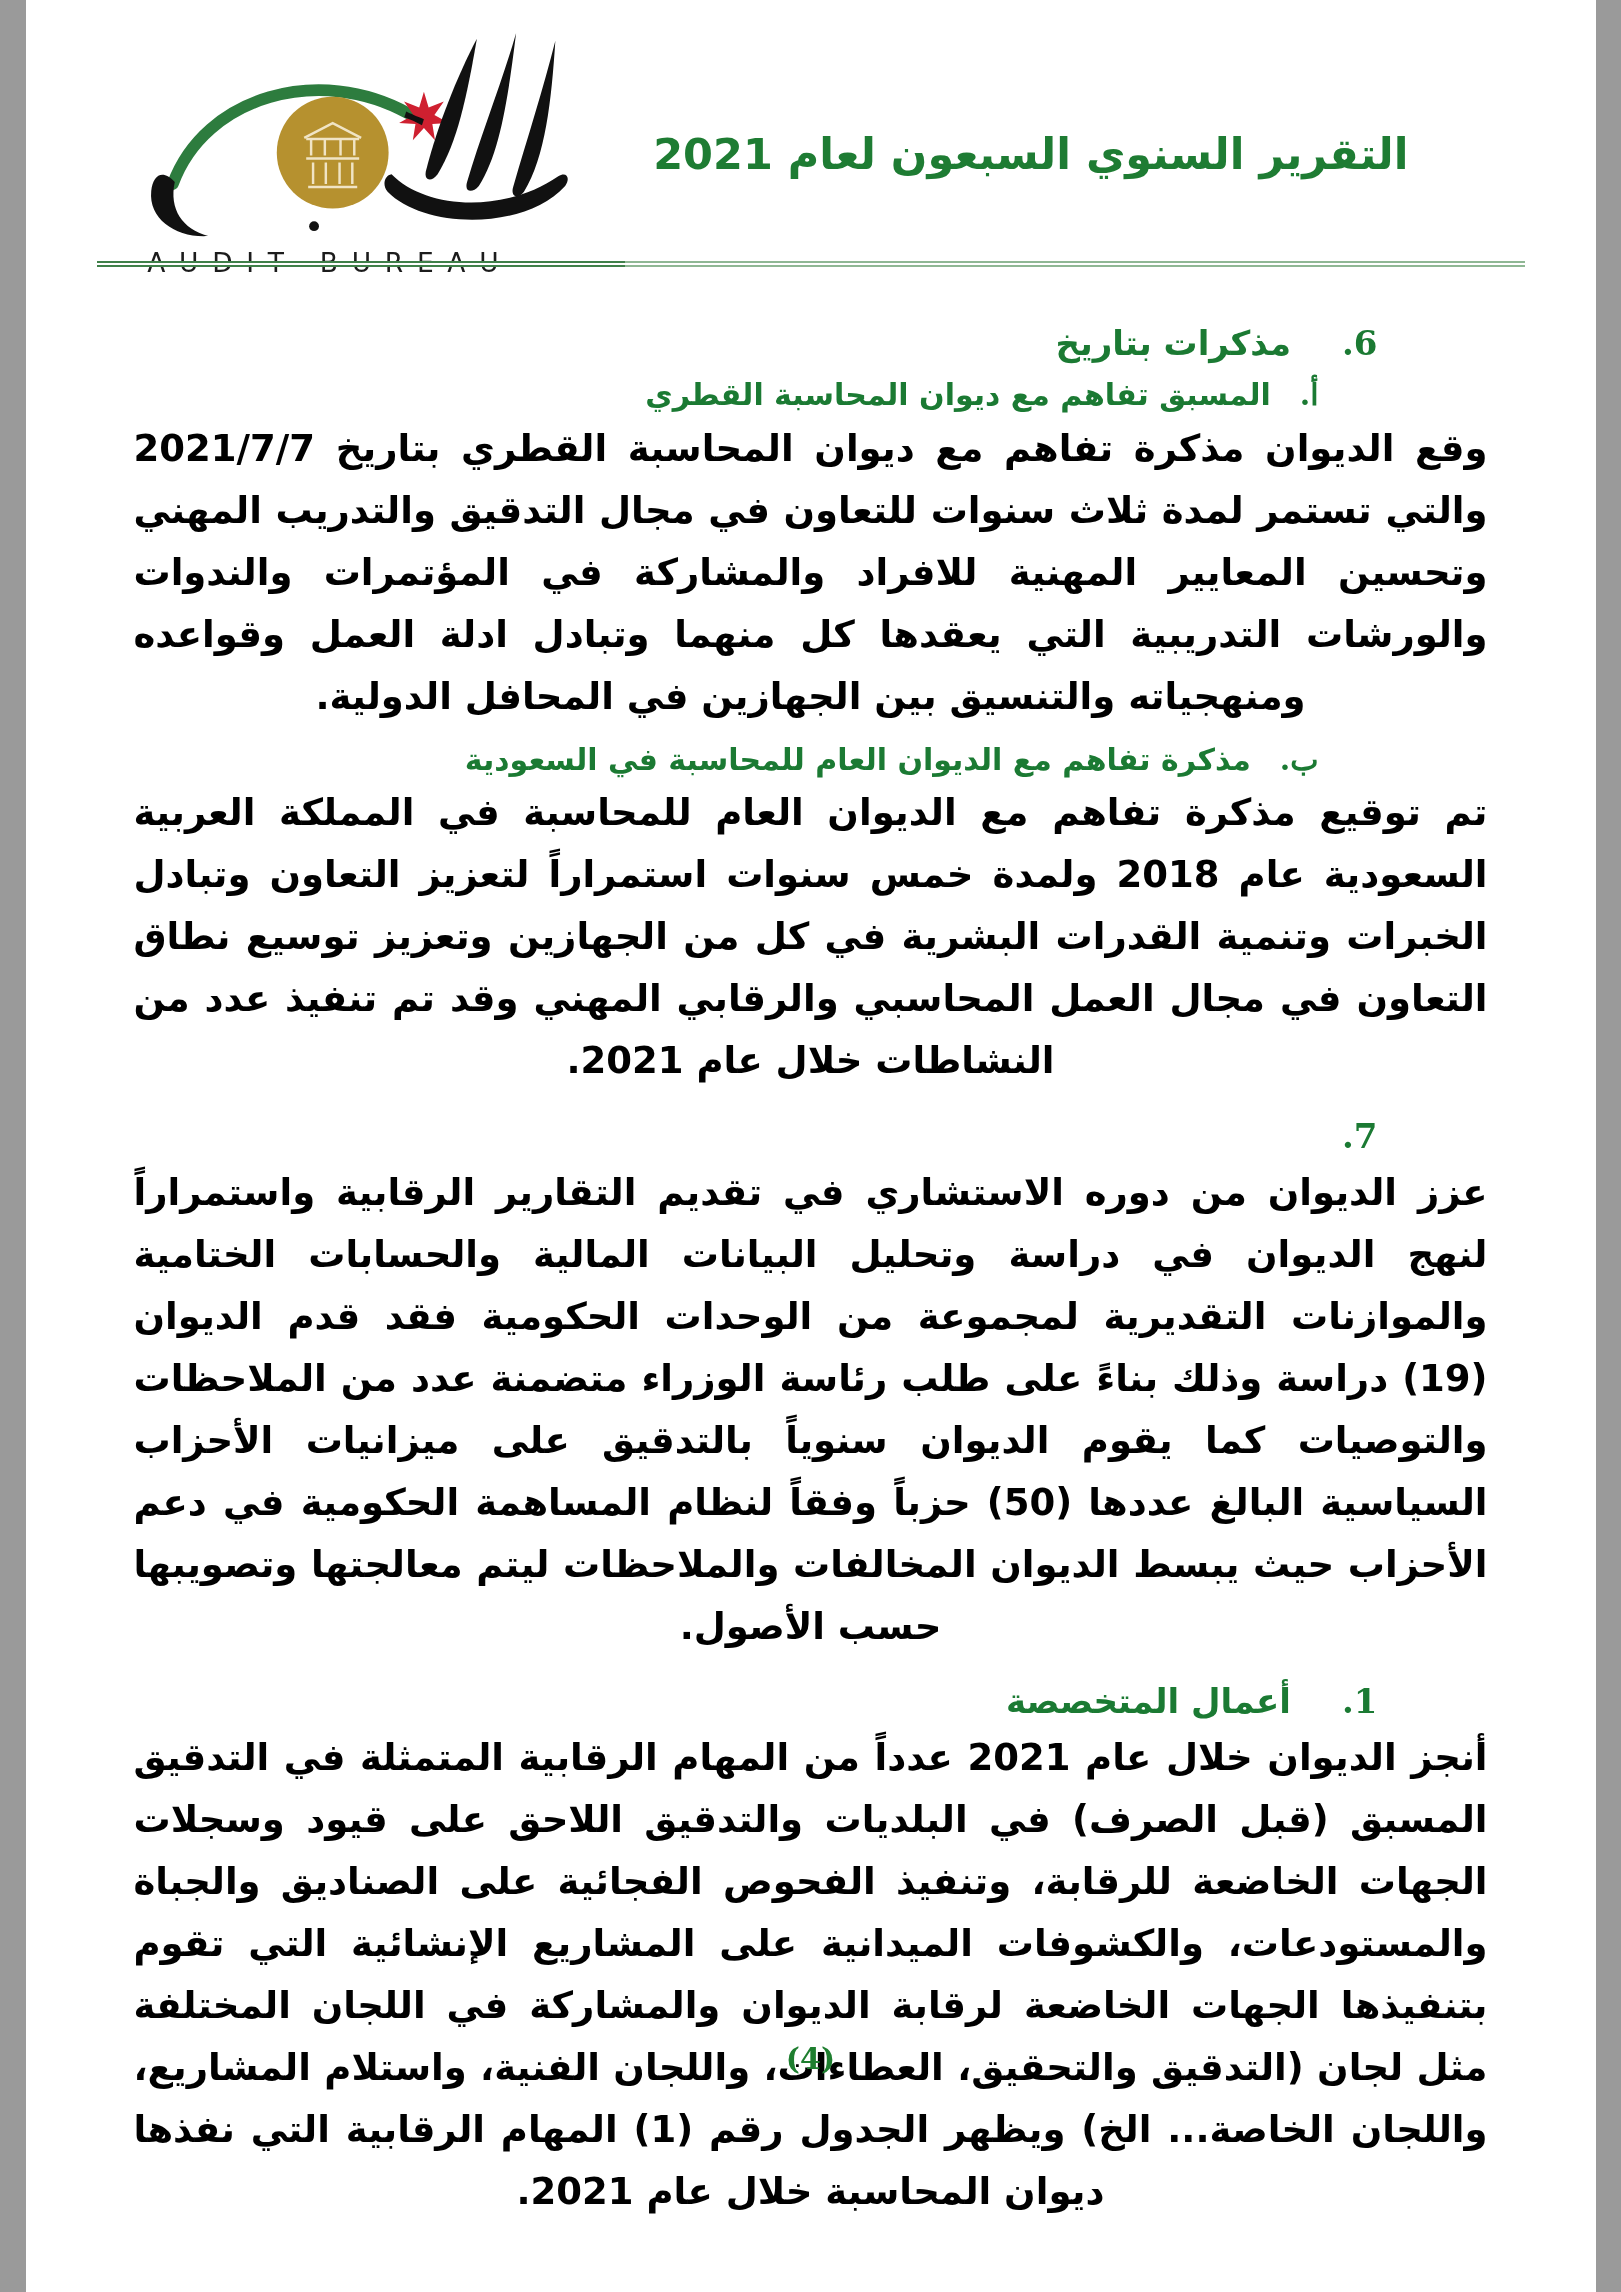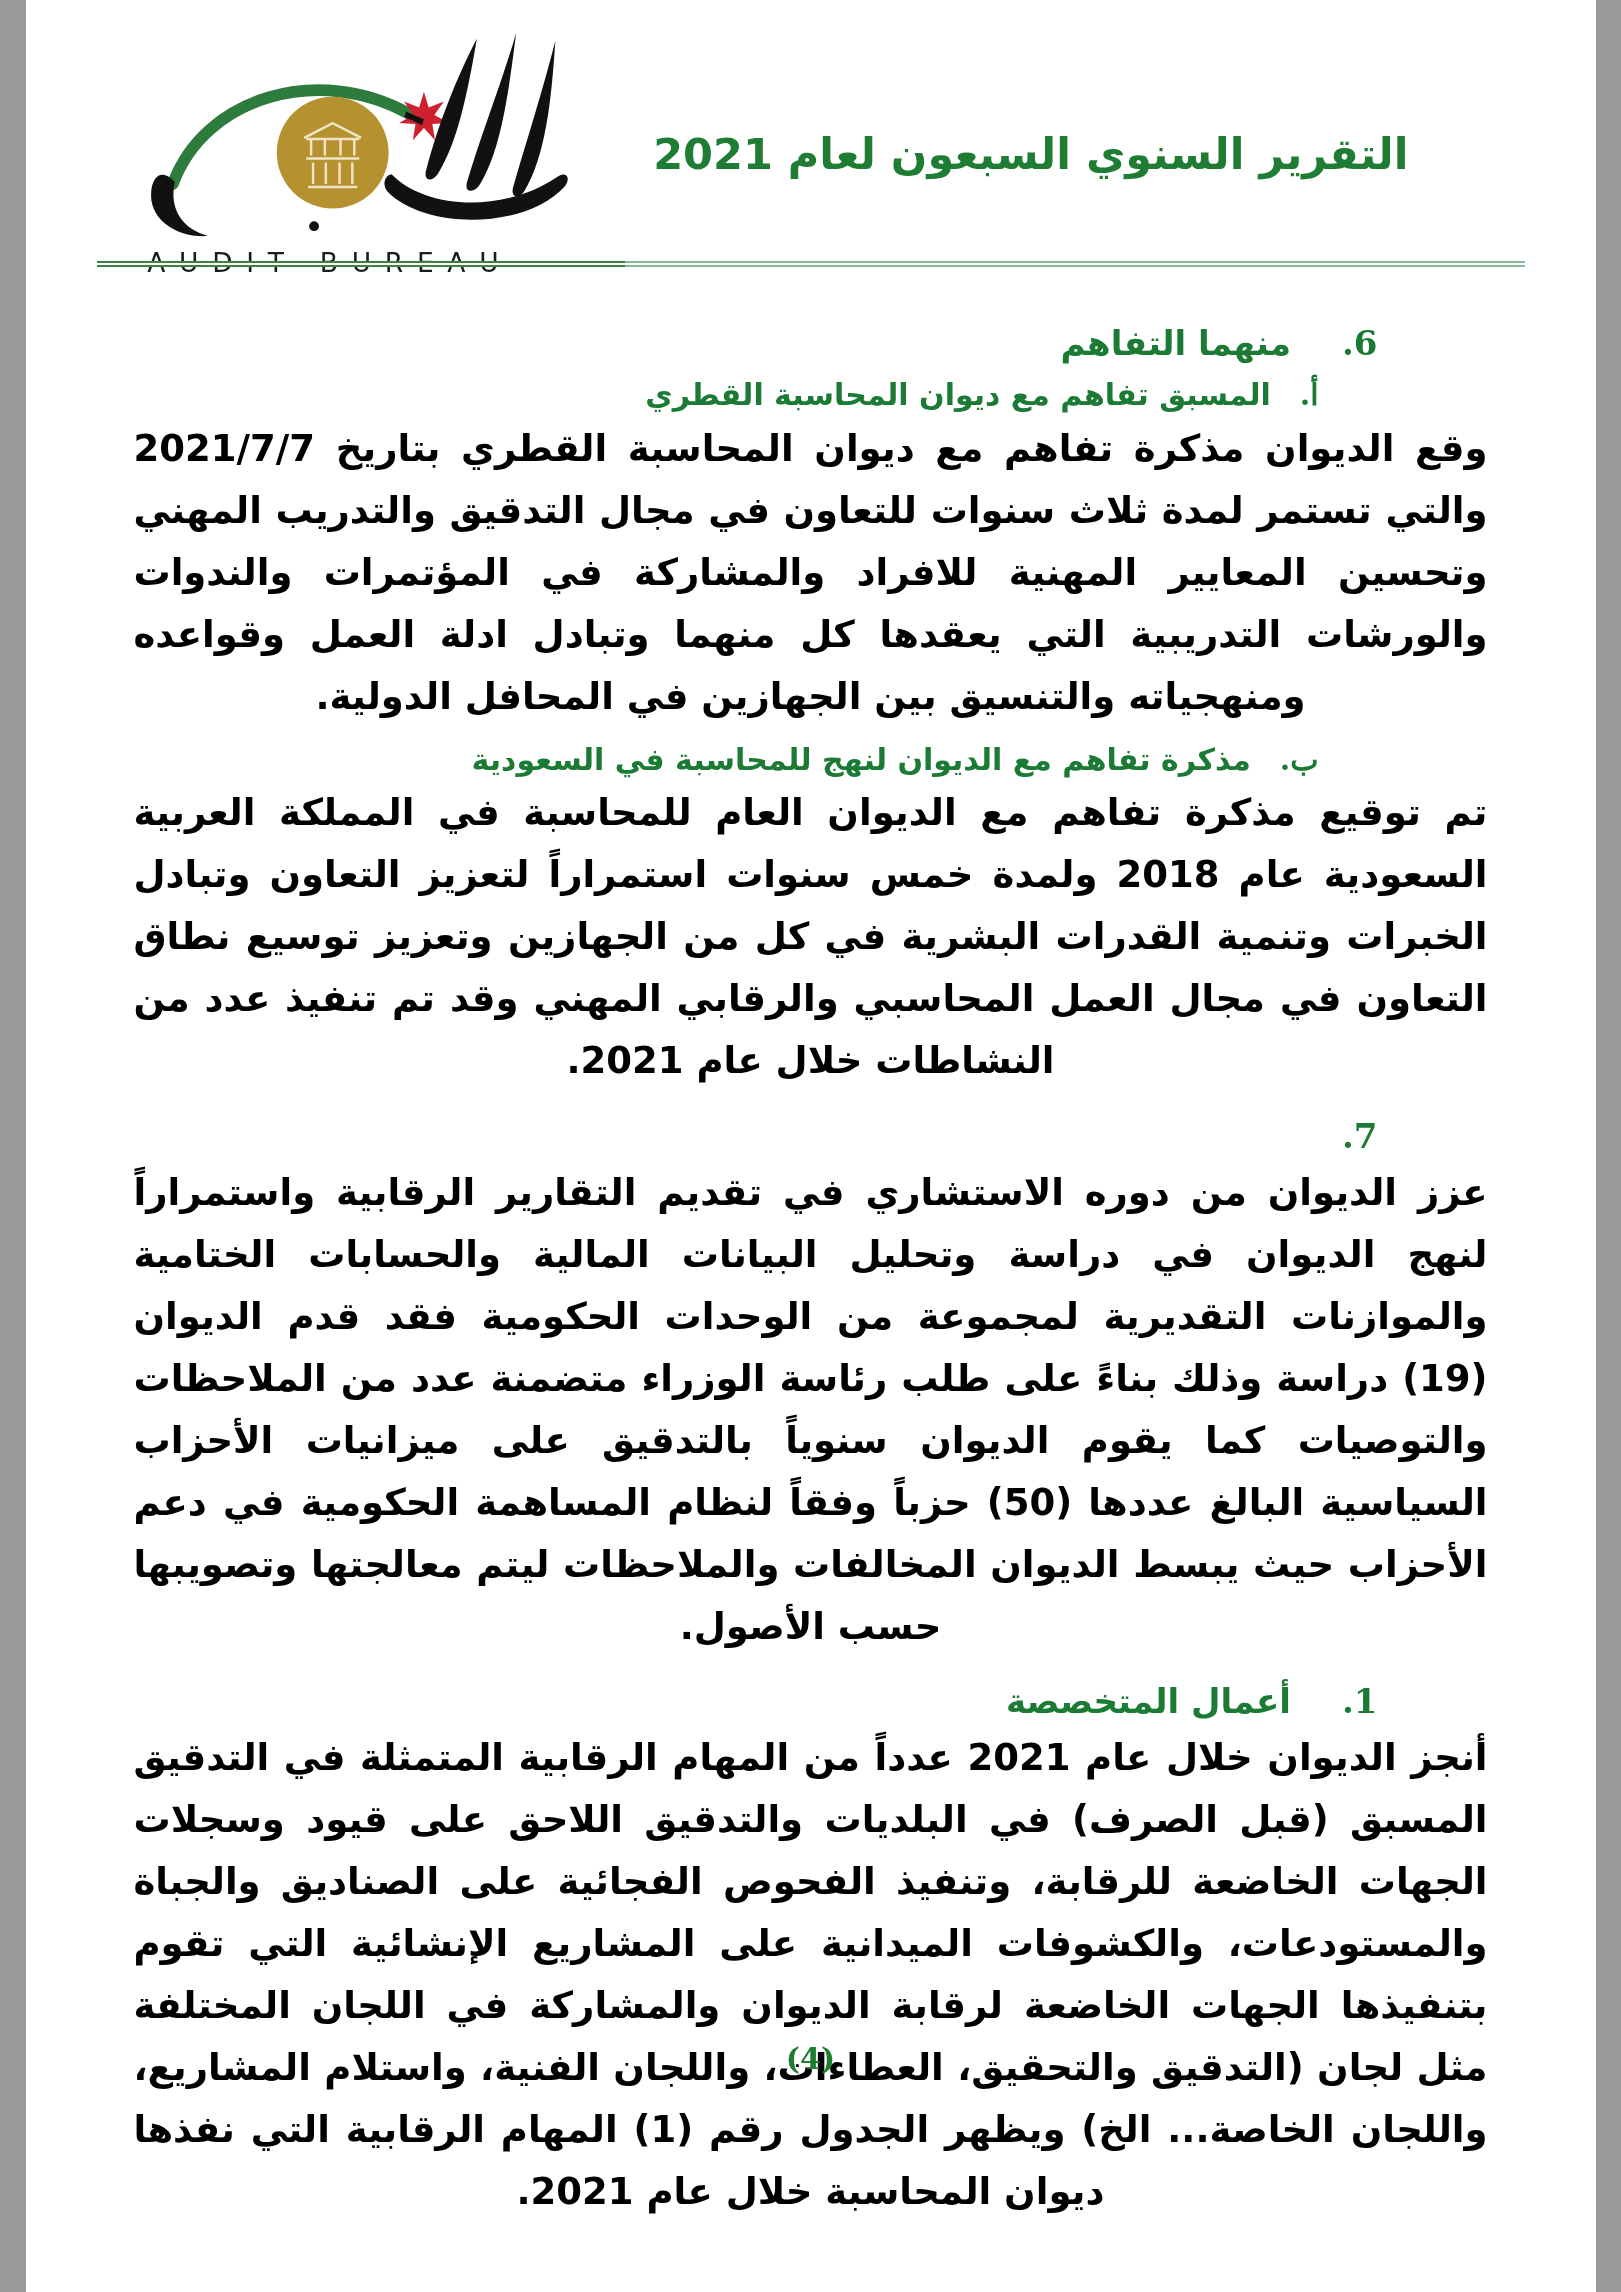--- a/index.html
+++ b/index.html
@@ -74,32 +74,32 @@
 
     <div class="report-title">التقرير السنوي السبعون لعام 2021</div>
   </header>
 
   <div class="divider"></div>
 
   <main class="content">
 
     <div class="h1">
       <span class="num">6.</span>
-      <span>منهما التفاهم</span>
+      <span>مذكرات بتاريخ</span>
     </div>
 
     <div class="h2">
       <span class="num">أ.</span>
       <span>المسبق تفاهم مع ديوان المحاسبة القطري</span>
     </div>
     <p class="para">وقع الديوان مذكرة تفاهم مع ديوان المحاسبة القطري بتاريخ 2021/7/7 والتي تستمر لمدة ثلاث سنوات للتعاون في مجال التدقيق والتدريب المهني وتحسين المعايير المهنية للافراد والمشاركة في المؤتمرات والندوات والورشات التدريبية التي يعقدها كل منهما وتبادل ادلة العمل وقواعده ومنهجياته والتنسيق بين الجهازين في المحافل الدولية.</p>
 
     <div class="h2">
       <span class="num">ب.</span>
-      <span>مذكرة تفاهم مع الديوان لنهج للمحاسبة في السعودية</span>
+      <span>مذكرة تفاهم مع الديوان العام للمحاسبة في السعودية</span>
     </div>
     <p class="para">تم توقيع مذكرة تفاهم مع الديوان العام للمحاسبة في المملكة العربية السعودية عام 2018 ولمدة خمس سنوات استمراراً لتعزيز التعاون وتبادل الخبرات وتنمية القدرات البشرية في كل من الجهازين وتعزيز توسيع نطاق التعاون في مجال العمل المحاسبي والرقابي المهني وقد تم تنفيذ عدد من النشاطات خلال عام 2021.</p>
 
     <div class="h1">
       <span class="num">7.</span>
     </div>
     <p class="para">عزز الديوان من دوره الاستشاري في تقديم التقارير الرقابية واستمراراً لنهج الديوان في دراسة وتحليل البيانات المالية والحسابات الختامية والموازنات التقديرية لمجموعة من الوحدات الحكومية فقد قدم الديوان (19) دراسة وذلك بناءً على طلب رئاسة الوزراء متضمنة عدد من الملاحظات والتوصيات كما يقوم الديوان سنوياً بالتدقيق على ميزانيات الأحزاب السياسية البالغ عددها (50) حزباً وفقاً لنظام المساهمة الحكومية في دعم الأحزاب حيث يبسط الديوان المخالفات والملاحظات ليتم معالجتها وتصويبها حسب الأصول.</p>
 
 
     <div class="h1">

